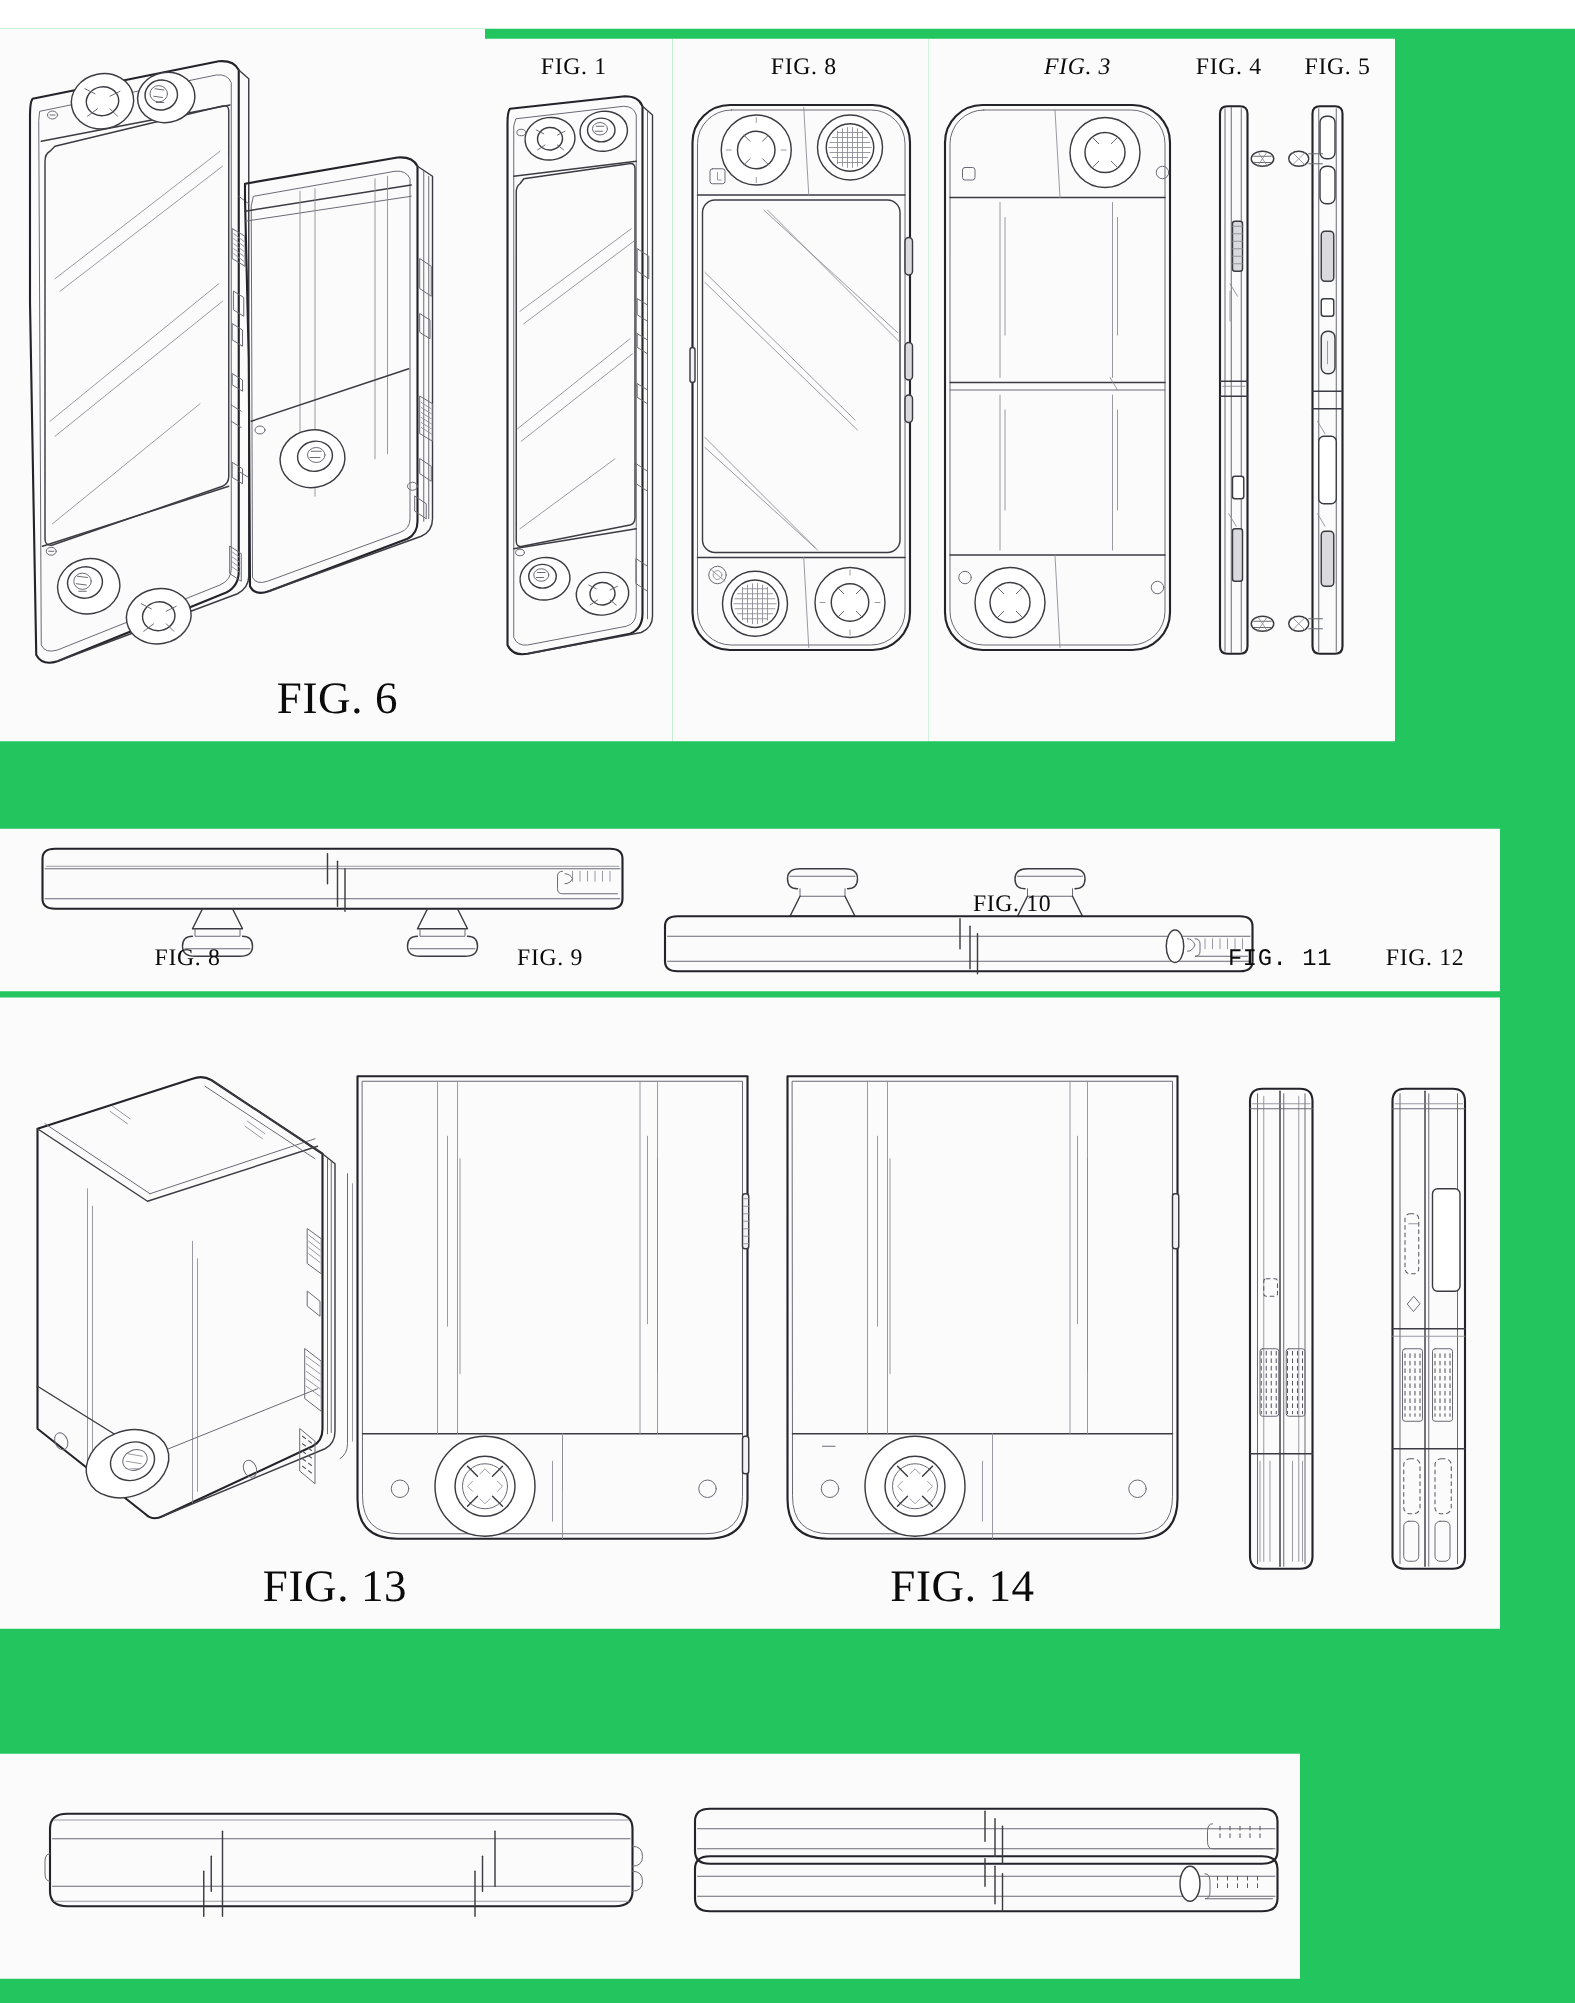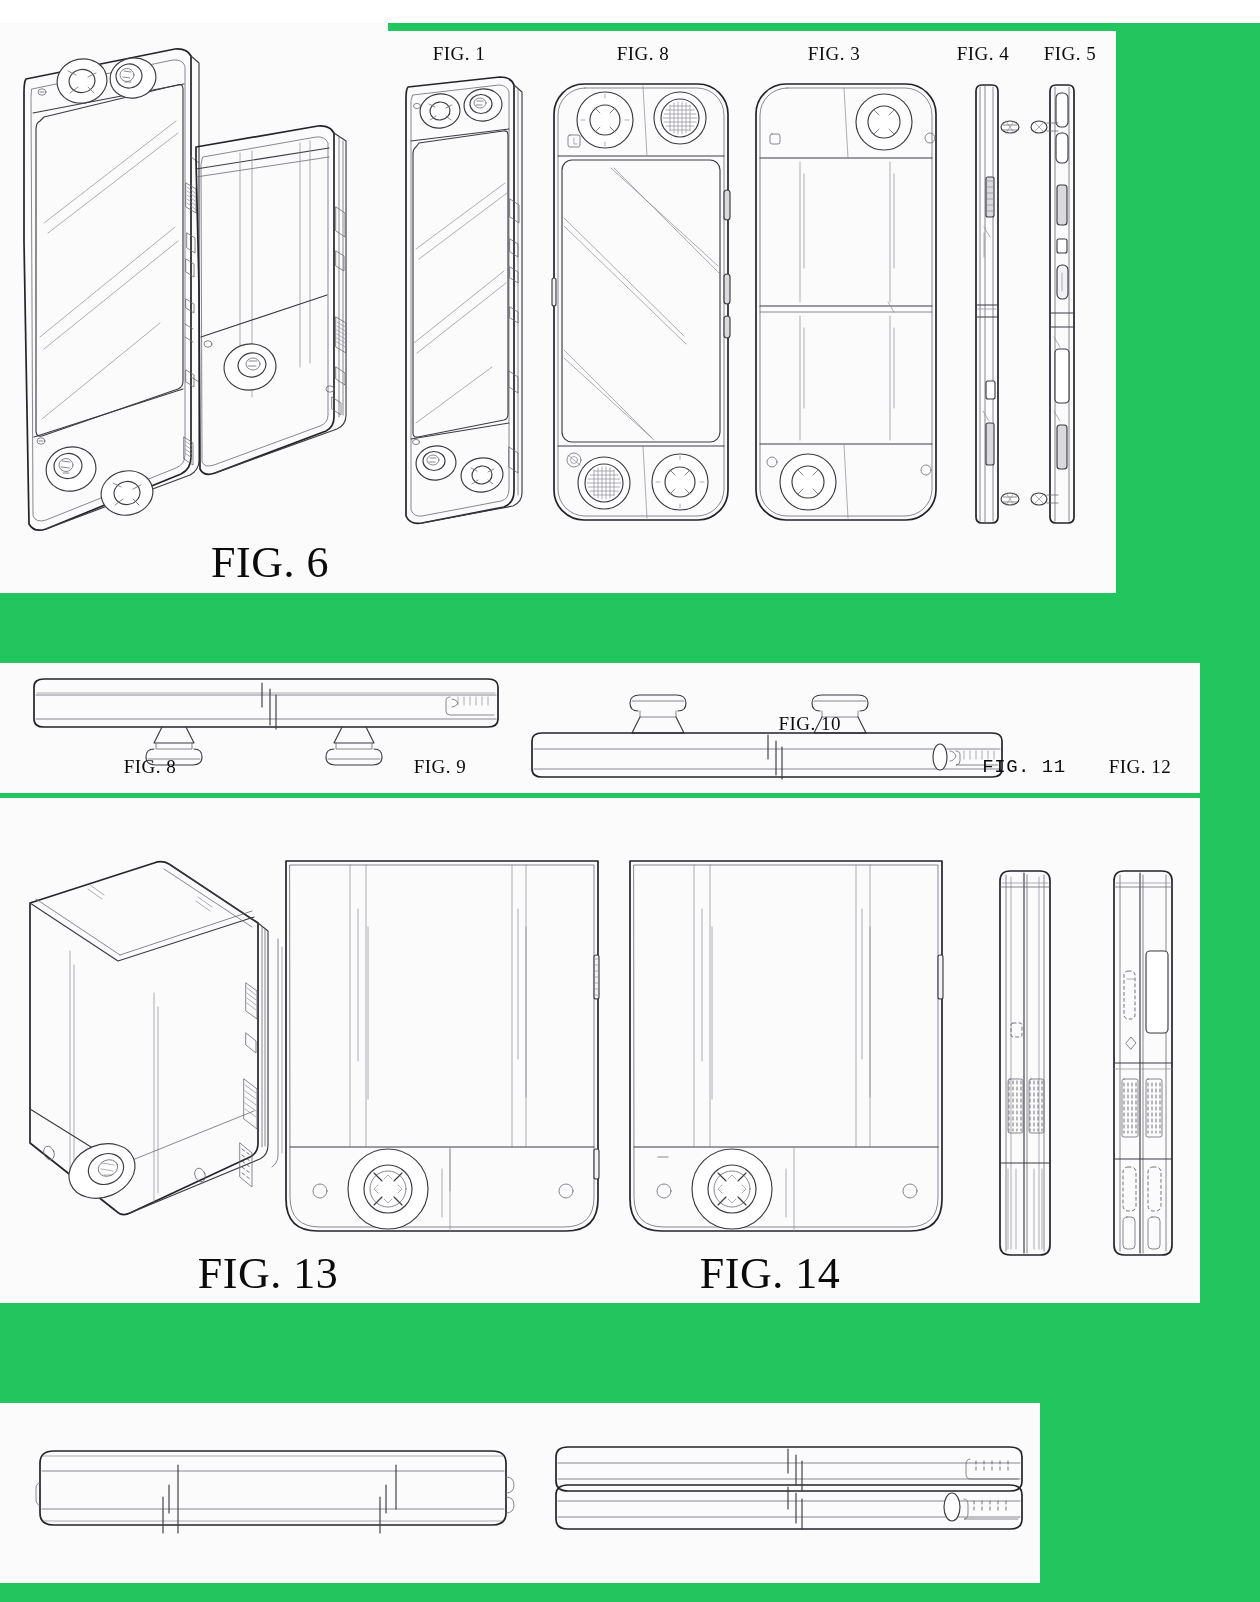--- a/index.html
+++ b/index.html
@@ -21,21 +21,21 @@
 
   .figlabel{
     position:absolute;
     text-align:center;
     font-family:"Liberation Serif", serif;
     color:#0b0b0b;
     white-space:nowrap;
     letter-spacing:0.5px;
   }
   .figlabel.small{font-size:19px;}
-  .figlabel.big{font-size:44px;}
+  .figlabel.big{font-size:36px;}
 
   svg{position:absolute;overflow:visible;}
   .ln{fill:none;stroke:#3b3b42;stroke-width:1.15;stroke-linejoin:round;stroke-linecap:round;}
   .ln.hv{stroke-width:1.7;stroke:#23232a;}
   .ln.th{stroke-width:0.8;stroke:#6a6a74;}
   .ln.fx{stroke-width:0.7;stroke:#8b8b95;}
   .ln.dash{stroke-dasharray:3 3;stroke-width:0.85;stroke:#5a5a63;}
   .fillw{fill:#ffffff;}
   .fillg{fill:#d9d9de;}
   .fillgg{fill:#f2f2f4;}
@@ -653,21 +653,21 @@
 
     <ellipse class="ln fillw" cx="412" cy="84" rx="8" ry="14"></ellipse>
     <path class="ln th" d="M424 76 Q428 76 428 82 L428 90 Q428 96 424 96 L478 96"></path>
     <g class="ln dash">
         <path d="M434 78 L434 90 M442 78 L442 90 M450 78 L450 90 M458 78 L458 90 M466 78 L466 90"></path>
       </g>
   </svg>
 
   <div class="figlabel small" style="left:409px;top:20px;width:100px;">FIG. 1</div>
   <div class="figlabel small" style="left:593px;top:20px;width:100px;">FIG. 8</div>
-  <div class="figlabel small" style="left:784px;top:20px;width:100px;">FIG. 3</div>
+  <div class="figlabel small" style="left:812px;top:20px;width:100px;font-style:italic;">FIG. 3</div>
   <div class="figlabel small" style="left:938px;top:20px;width:90px;">FIG. 4</div>
   <div class="figlabel small" style="left:1025px;top:20px;width:90px;">FIG. 5</div>
 
   <div class="figlabel big" style="left:170px;top:514px;width:200px;">FIG. 6</div>
 
   <div class="figlabel small" style="left:100px;top:733px;width:100px;">FIG. 8</div>
   <div class="figlabel small" style="left:390px;top:733px;width:100px;">FIG. 9</div>
   <div class="figlabel small" style="left:731px;top:690px;width:110px;text-align:right;">FIG. 10</div>
   <div class="figlabel small" style="left:969px;top:733px;width:110px;font-family:Liberation Mono, monospace;">FIG. 11</div>
   <div class="figlabel small" style="left:1085px;top:733px;width:110px;">FIG. 12</div>

